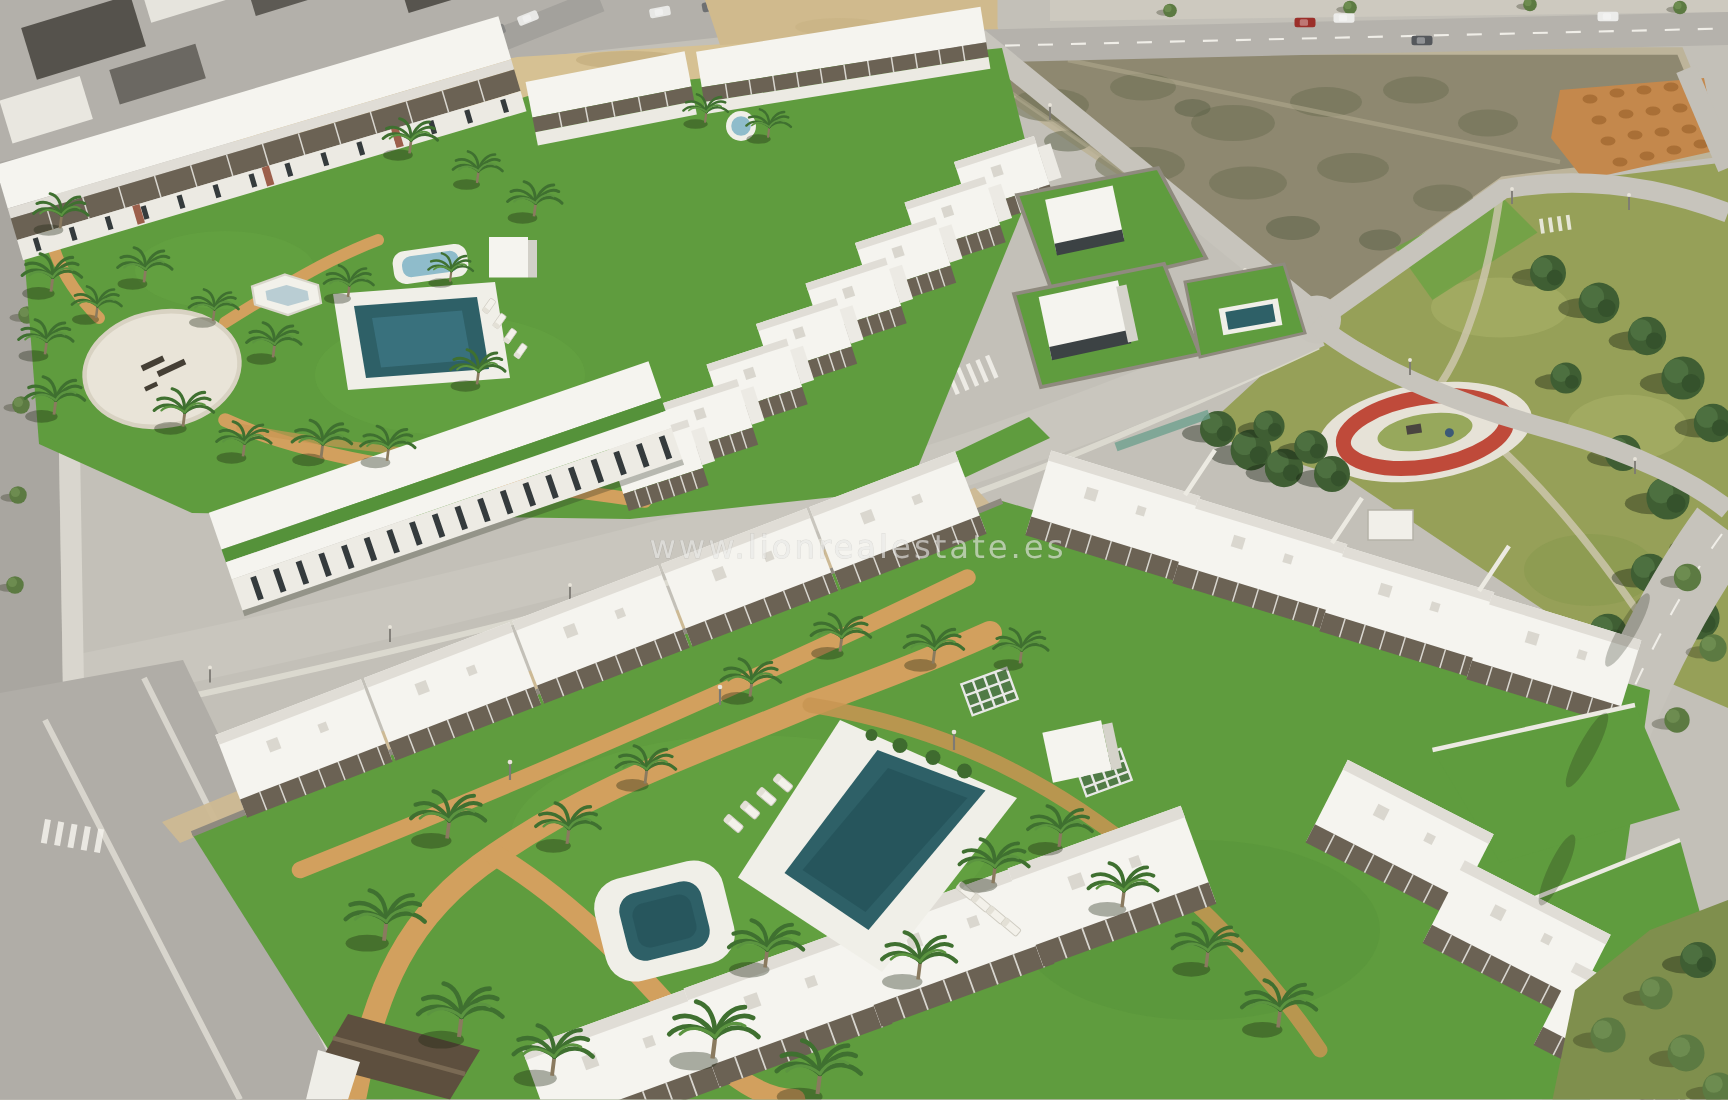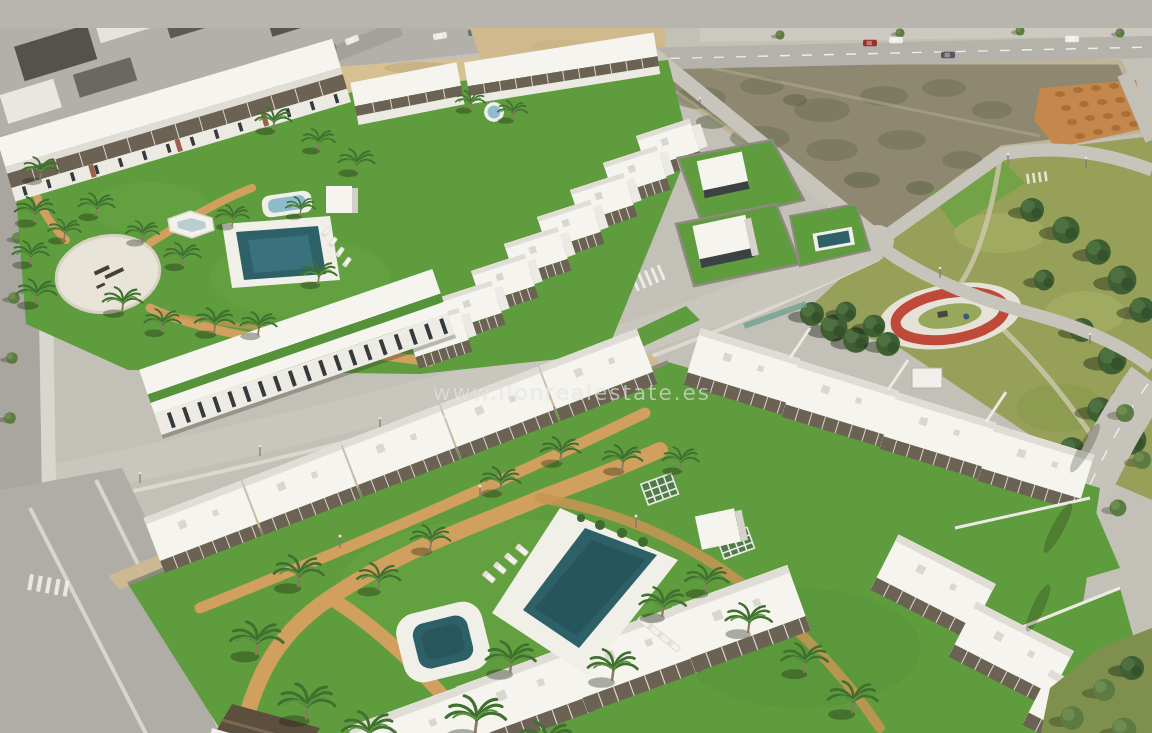--- a/index.html
+++ b/index.html
@@ -1,17 +1,17 @@
 <!DOCTYPE html>
 <html><head>
 <meta charset="utf-8">
 <style>
   html,body{margin:0;padding:0;background:#b8b5ae;width:1152px;height:733px;overflow:hidden;
     font-family:"DejaVu Sans", sans-serif;}
-  #stage{position:relative;width:1152px;height:704px;margin-top:28px;}
+  #stage{position:relative;width:1152px;height:704px;}
   svg{display:block}
   
   .w{fill:#f5f4ef}.ws{fill:#e0ddd6}.fac{fill:#eceae3}.perg{fill:#6b6254}
   .deck{fill:#f0efe8}.wall{stroke:#8f8a80;stroke-width:4;fill:none}
   .wwall{stroke:#eceae2;stroke-width:3;fill:none}
   .slat{stroke:#f4f3ee;stroke-width:1;opacity:.8}
   .win{stroke:#353b3d;stroke-width:3.5}
   .roadedge{stroke:#dedbd2;stroke-width:4;fill:none;opacity:.9}
   .zebra rect{fill:#f4f2ec;opacity:.85}
   .scrub{fill:#6d7054;opacity:.55}

